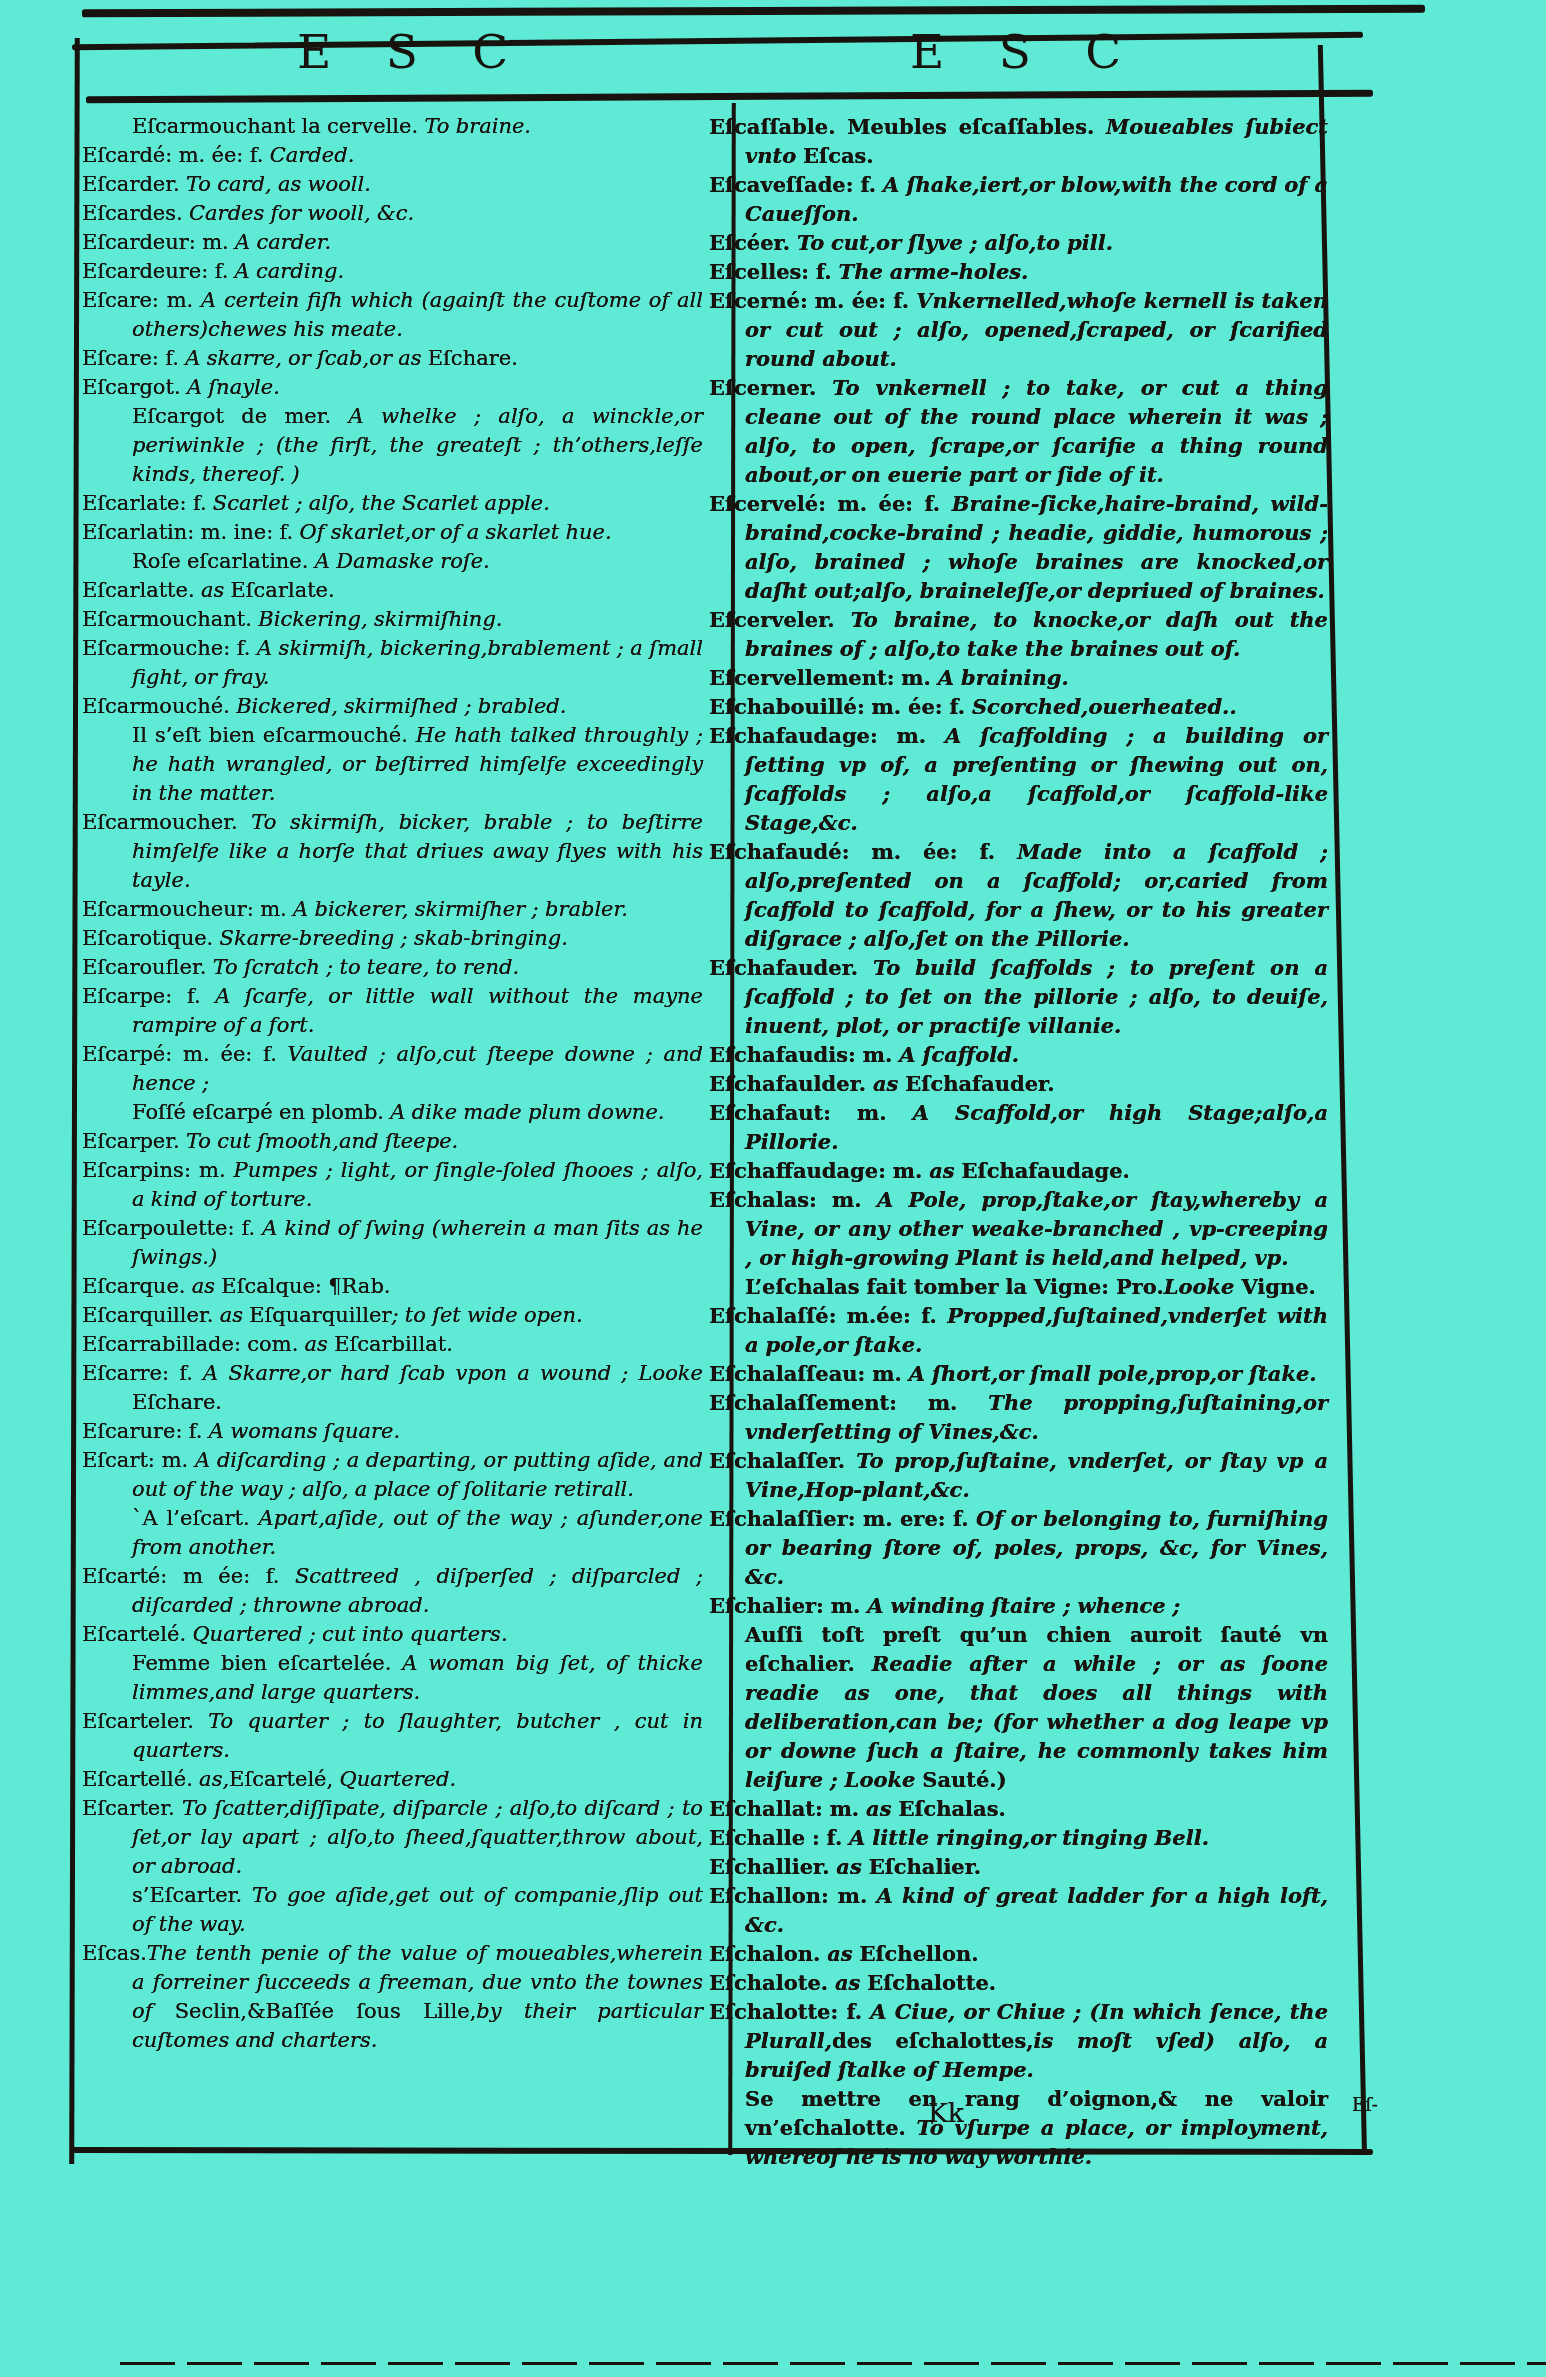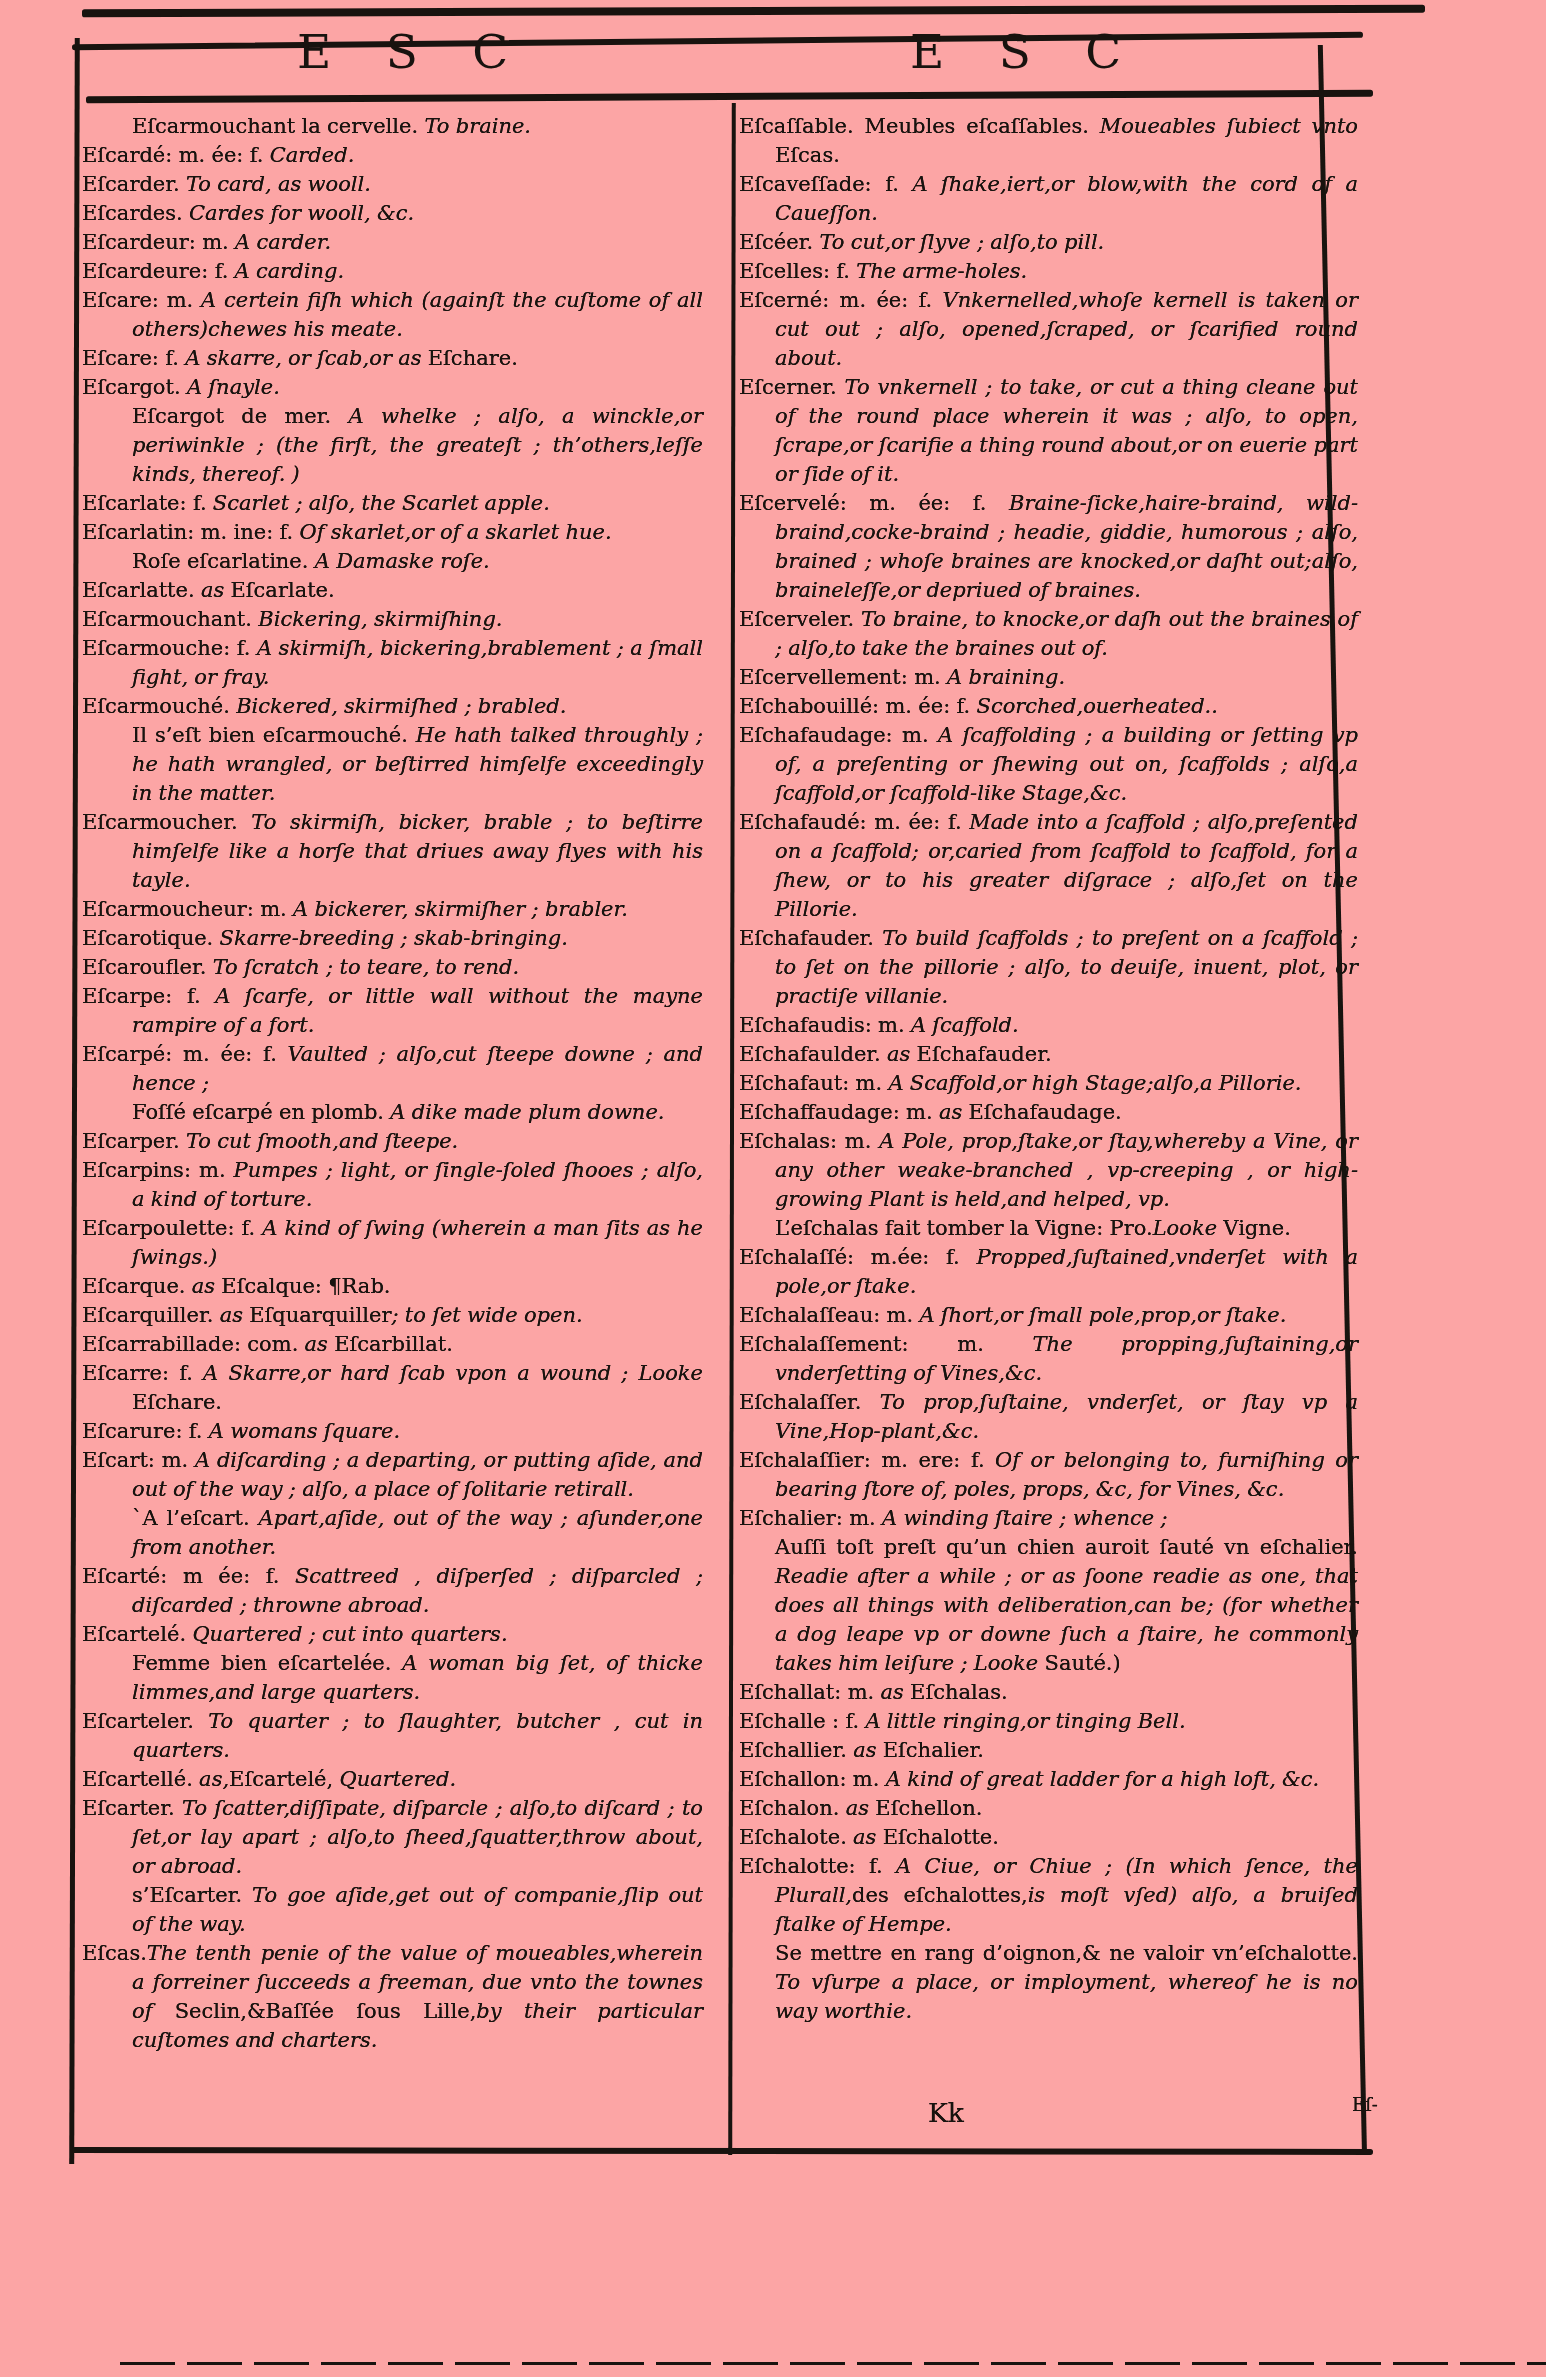--- a/index.html
+++ b/index.html
@@ -1,19 +1,19 @@
 <!DOCTYPE html>
 <html style="font-size:13.7px"><head>
 <meta charset="utf-8">
 <style>
   html,body{margin:0;padding:0;background:#e8e8e8;}
   .page{
     position:relative;
     width:1546px;height:2377px;
-    background:#fca5a5;
+    background:#5eead4;
     font-family:"DejaVu Serif", serif;
     color:#18130f;
     overflow:hidden;
   }
   
   .rule{position:absolute;background:#18130f;}
   .top-rule-outer{left:82px;top:6.9px;width:1343px;height:7.7px;transform:rotate(-0.2deg);border-radius:2.6px;}
   .top-rule-inner{left:72px;top:38px;width:1291px;height:6px;transform:rotate(-0.55deg);border-radius:2.6px;}
   .header-rule{left:86px;top:93px;width:1287px;height:6.9px;transform:rotate(-0.3deg);border-radius:2.6px;}
   .left-border{left:72px;top:38px;width:5.1px;height:2126px;transform:rotate(0.15deg);}
@@ -33,21 +33,21 @@
   .running-head.left{left:275px;}
   .running-head.right{left:888px;}
   
   .col{
     position:absolute;top:112px;width:621px;
     font-size:21px;line-height:29px;
     text-align:justify;word-spacing:-0.4px;
     text-shadow:0 0 0.4px currentColor;
   }
   .col-l{left:82px;}
-  .col-r{left:739px;width:619px;}
+  .col-r{left:709px;width:619px;font-weight:bold;}
   .entry{margin:0;padding-left:50px;text-indent:-50px;}
   .entry.sub{text-indent:0;}
   .col-r .entry{padding-left:36px;text-indent:-36px;}
   .col-r .entry.sub{text-indent:0;}
   .it{font-style:italic;}
   .rm{font-style:normal;}
   
   .signature-mark{position:absolute;left:928px;top:2097px;font-size:26.6px;text-shadow:0 0 0.4px currentColor;}
   .catchword{position:absolute;left:1352px;top:2094px;font-size:18px;text-shadow:0 0 0.4px currentColor;}
 </style>

